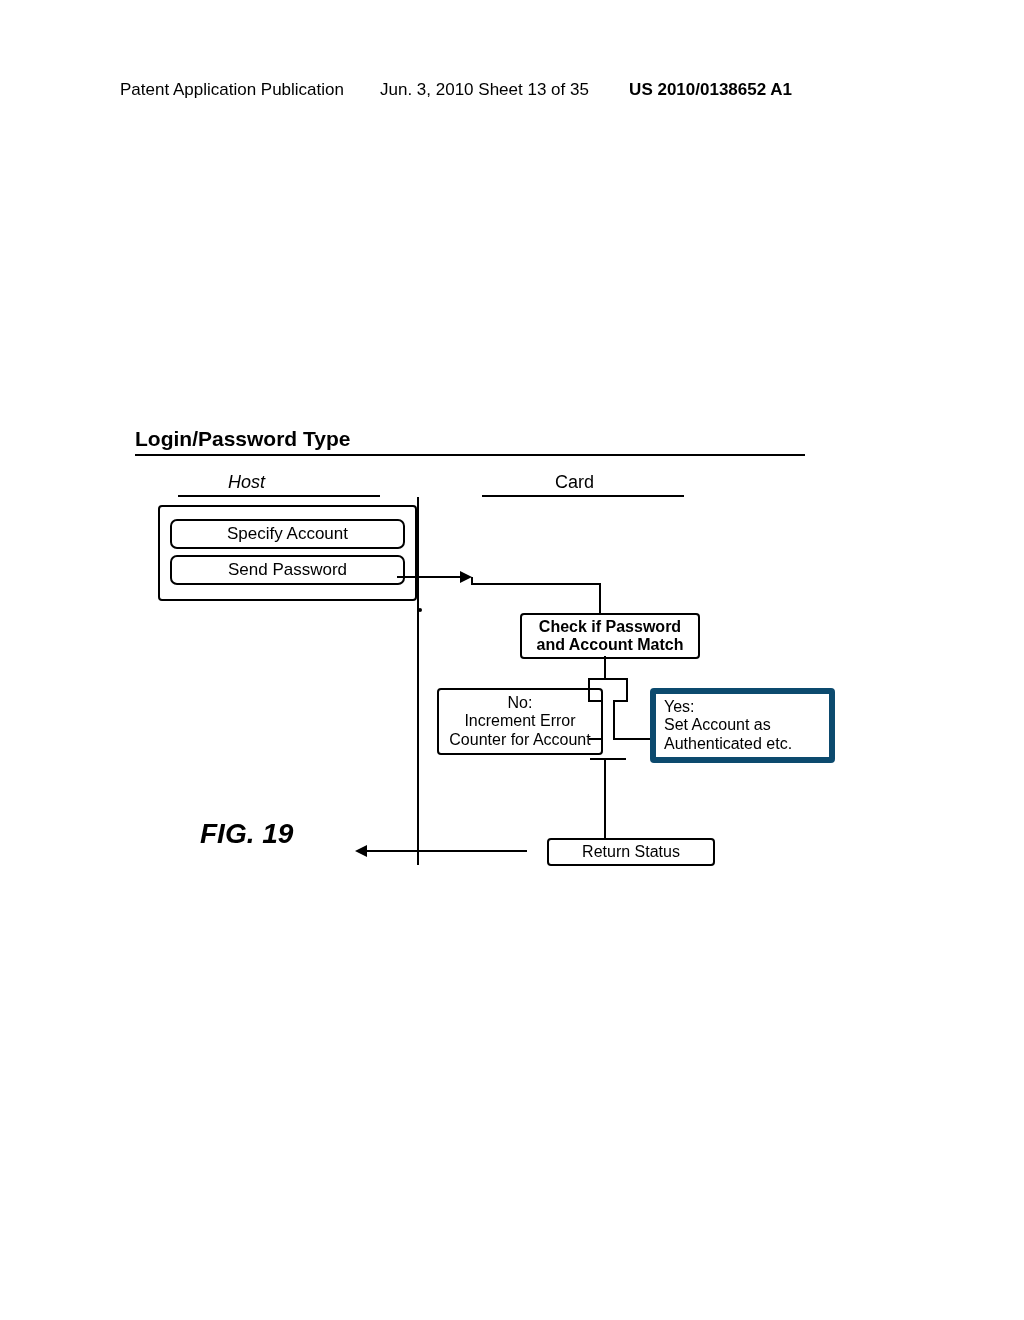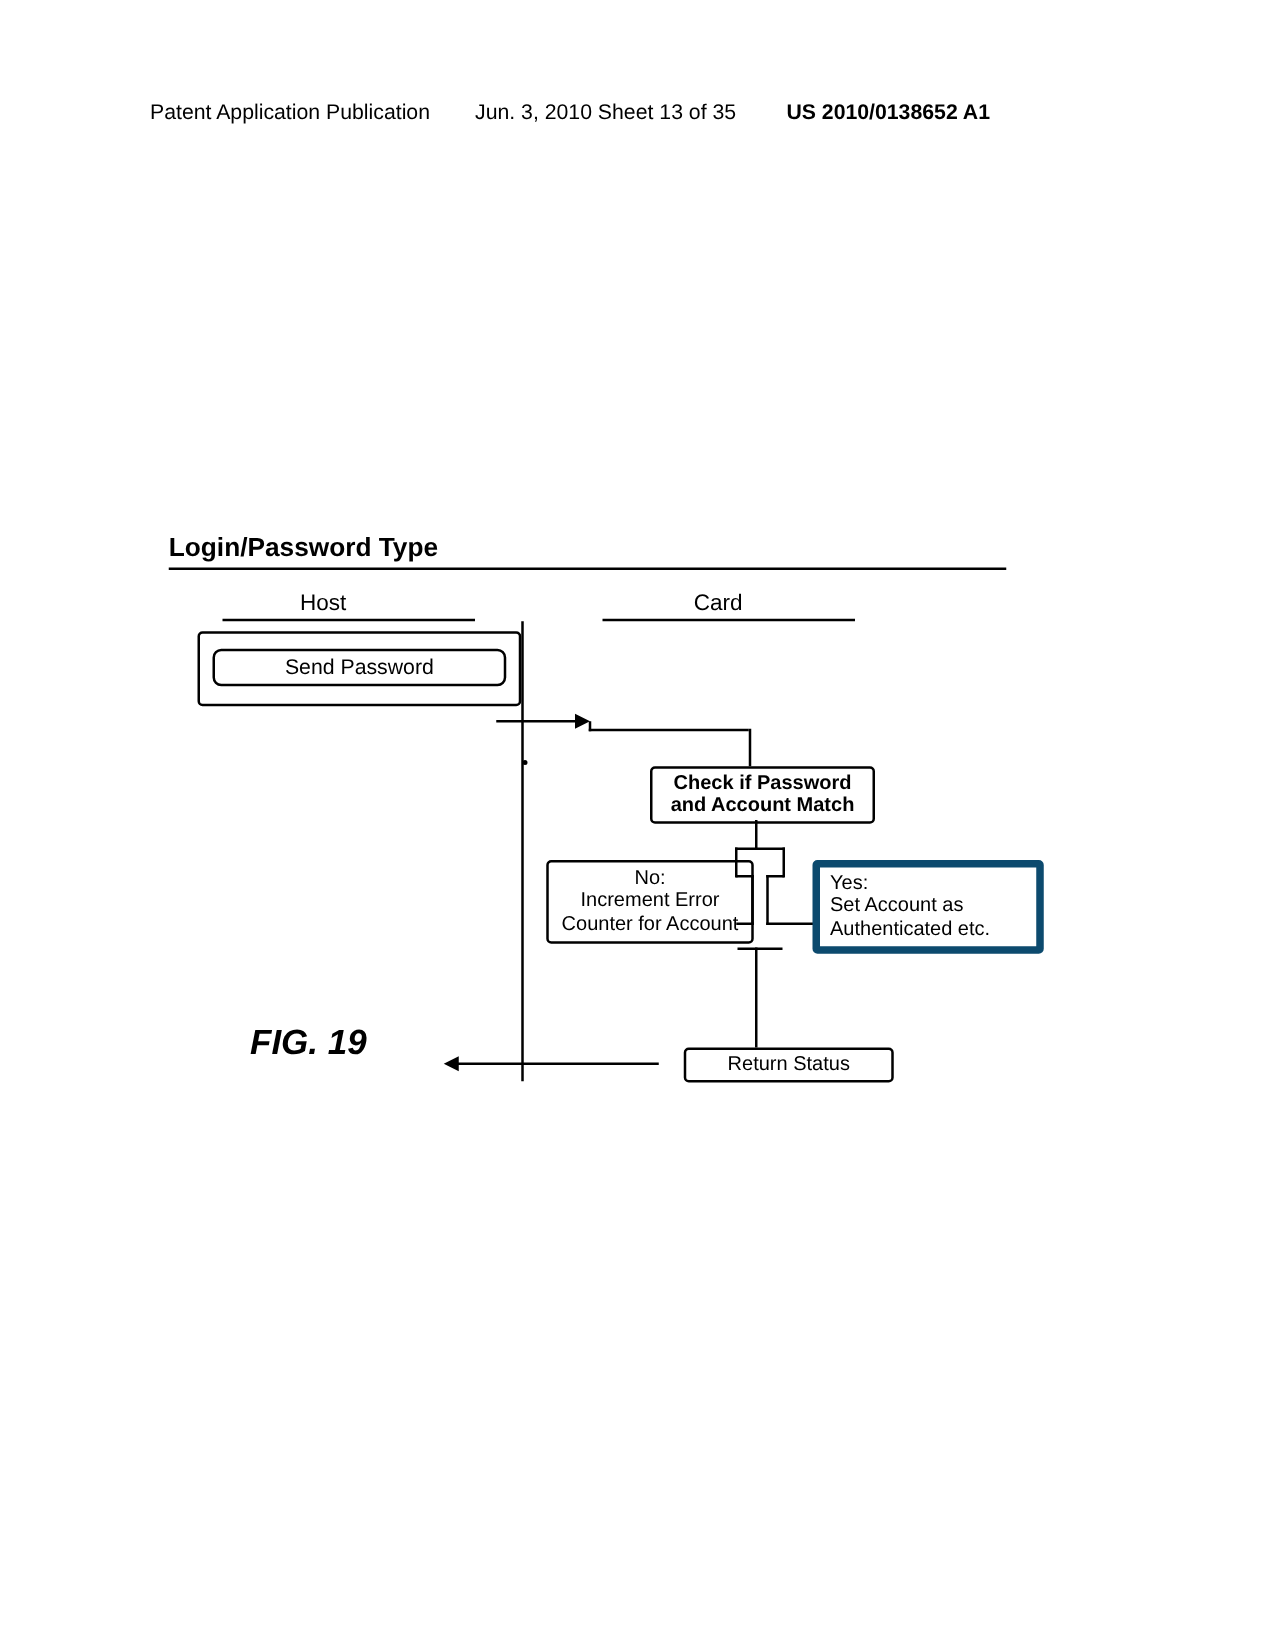--- a/index.html
+++ b/index.html
@@ -40,21 +40,21 @@
       top: 454px;
       width: 670px;
       height: 2px;
       background: #000;
     }
     .col-header {
       position: absolute;
       top: 472px;
       font-size: 18px;
     }
-    .col-header.host { left: 240px; }
+    .col-header.host { left: 228px; font-style: italic; }
     .col-header.card { left: 555px; }
     .host-rule { position: absolute; top: 495px; left: 178px; width: 202px; height: 2px; background: #000; }
     .card-rule { position: absolute; top: 495px; left: 482px; width: 202px; height: 2px; background: #000; }
     .host-box {
       position: absolute;
       left: 158px;
       top: 505px;
       width: 235px;
       border: 2px solid #000;
       border-radius: 4px;
@@ -163,20 +163,21 @@
 
   <div class="section-title">Login/Password Type</div>
   <div class="title-rule"></div>
 
   <div class="col-header host">Host</div>
   <div class="col-header card">Card</div>
   <div class="host-rule"></div>
   <div class="card-rule"></div>
 
   <div class="host-box">
+    <div class="inner-box">Specify Account</div>
     <div class="inner-box">Send Password</div>
   </div>
 
   <div class="divider"></div>
 
   <div class="line" style="left:397px; top:576px; width:65px; height:2px;"></div>
   <div class="arrow-right" style="left:460px; top:571px;"></div>
 
   <div class="line" style="left:471px; top:577px; width:2px; height:8px;"></div>
   <div class="line" style="left:471px; top:583px; width:128px; height:2px;"></div>

